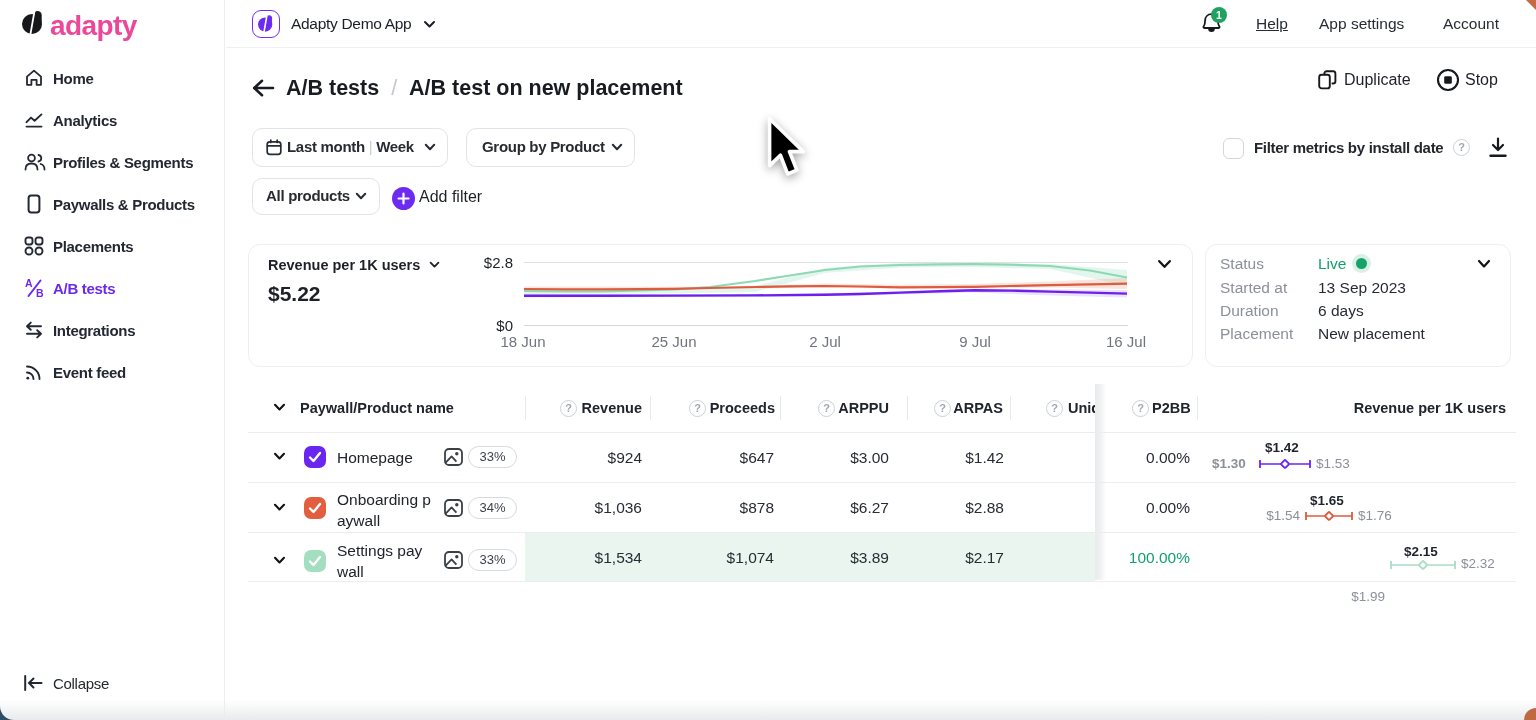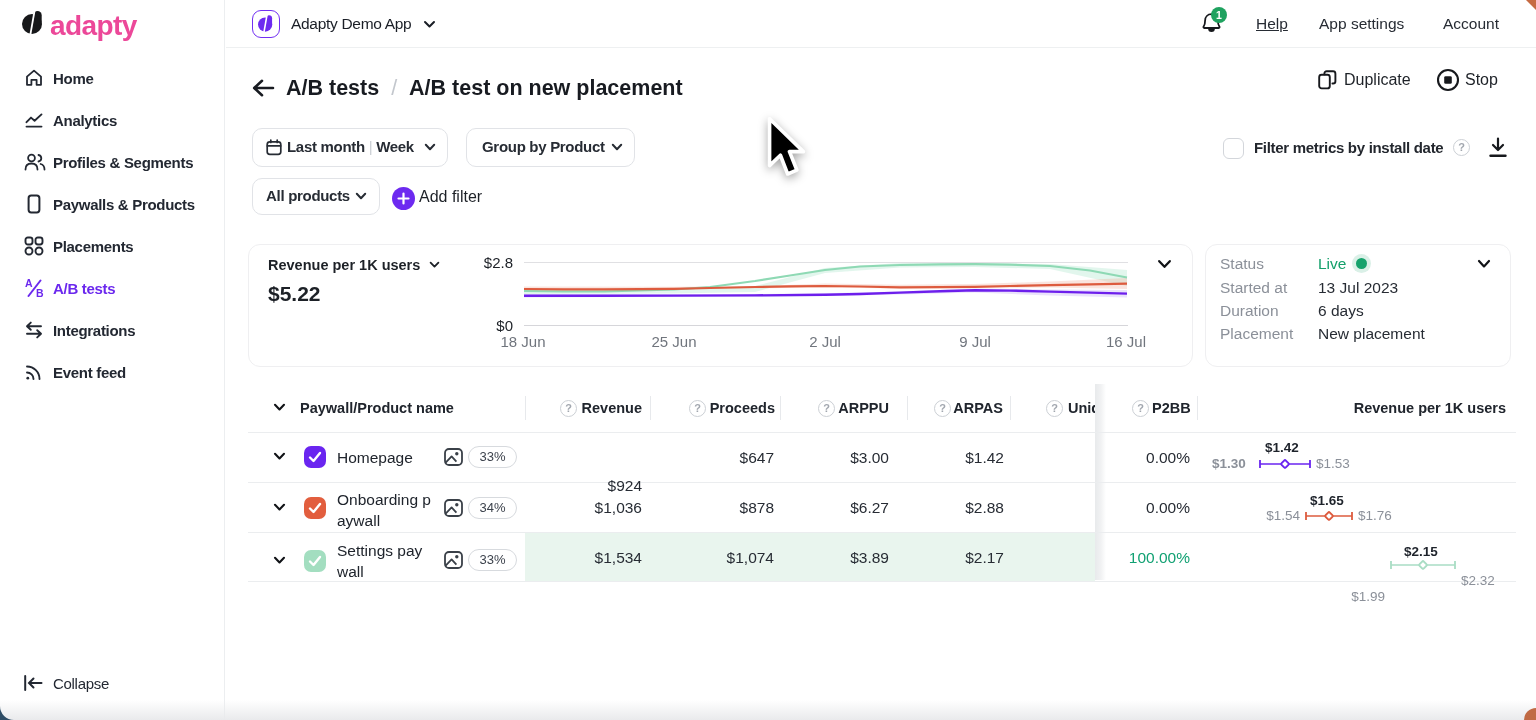--- a/index.html
+++ b/index.html
@@ -230,21 +230,21 @@
   <polyline points="0,45.8 76,45.8 150,45.6 231,45.4 301,44.8 336,44 376,42.6 416,41.2 451,40.2 486,40.6 526,41.6 566,42.6 603,43.6" fill="none" stroke="#6d1fec" stroke-width="2.4" stroke-linejoin="round"></polyline>
 </svg>
 
 <div class="abs" style="left:1220px; top:255px; font-size:15.5px; color:#8b9099;">Status</div>
 <div class="abs" style="left:1318px; top:255px; font-size:15.5px; color:#15a06b;">Live</div>
 <div class="abs" style="left:1356px; top:258px; width:11px; height:11px; border-radius:50%; background:#17a26c; box-shadow:0 0 0 4px rgba(23,162,108,0.16);"></div>
 <svg class="ic" style="left:1477px; top:259px;" width="14" height="10" viewBox="0 0 14 10" fill="none" stroke="#111317" stroke-width="2.2" stroke-linecap="round" stroke-linejoin="round">
     <path d="M2 2 L7 7.4 L12 2"></path>
   </svg>
 <div class="abs" style="left:1220px; top:278.5px; font-size:15.5px; color:#8b9099;">Started at</div>
-<div class="abs" style="left:1318px; top:278.5px; font-size:15.5px; color:#272c34;">13 Jul 2023</div>
+<div class="abs" style="left:1318px; top:278.5px; font-size:15.5px; color:#272c34;">13 Sep 2023</div>
 <div class="abs" style="left:1220px; top:302px; font-size:15.5px; color:#8b9099;">Duration</div>
 <div class="abs" style="left:1318px; top:302px; font-size:15.5px; color:#272c34;">6 days</div>
 <div class="abs" style="left:1220px; top:325px; font-size:15.5px; color:#8b9099;">Placement</div>
 <div class="abs" style="left:1318px; top:325px; font-size:15.5px; color:#272c34;">New placement</div>
 
 <div class="abs" style="left:525px; top:532.5px; width:570px; height:48px; background:#e9f5ee;"></div>
 
 <svg class="ic" style="left:273px; top:403px;" width="13" height="9" viewBox="0 0 13 9" fill="none" stroke="#111317" stroke-width="2.1" stroke-linecap="round" stroke-linejoin="round">
     <path d="M2 1.8 L6.5 6.4 L11 1.8"></path>
   </svg>
@@ -283,21 +283,21 @@
 <svg class="ic" style="left:304px; top:446px;" width="22" height="22" viewBox="0 0 22 22" fill="none" stroke="#fff" stroke-width="2.4" stroke-linecap="round" stroke-linejoin="round">
     <path d="M6 11.5 L9.5 15 L16 7"></path>
   </svg>
 <div class="abs" style="left:337px; top:449px; font-size:15.5px; color:#20252d;">Homepage</div>
 <svg class="ic" style="left:444px; top:448px;" width="19" height="18" viewBox="0 0 19 18" fill="none" stroke="#3a4048" stroke-width="1.8">
   <rect x="1" y="1" width="17" height="16" rx="4"></rect>
   <circle cx="12.8" cy="5.8" r="1.7" fill="#3a4048" stroke="none"></circle>
   <path d="M1.4 14.8 L7.6 8.4 L12.4 13.6" stroke-linejoin="round"></path>
 </svg>
 <div class="pill" style="left:468px; top:446px;">33%</div>
-<div class="val" style="left:542px; top:449px; width:100px;margin-top:28px;">$924</div>
+<div class="val" style="left:542px; top:449px; width:100px;">$924</div>
 <div class="val" style="left:674px; top:449px; width:100px;">$647</div>
 <div class="val" style="left:789px; top:449px; width:100px;">$3.00</div>
 <div class="val" style="left:904px; top:449px; width:100px;">$1.42</div>
 <div class="val" style="left:1110px; top:449px; width:80px;">0.00%</div>
 <div class="wlbl" style="left:1204px; top:456px; width:50px; text-align:center;font-weight:bold;">$1.30</div>
 <div class="wval" style="left:1252px; top:440px; width:60px; text-align:center;">$1.42</div>
 <svg class="ic" style="left:1259px; top:457px;" width="52" height="14" viewBox="0 0 52 14">
   <line x1="1" y1="7" x2="51" y2="7" stroke="#6a25f0" stroke-width="1.6"></line>
   <line x1="1" y1="3" x2="1" y2="11" stroke="#6a25f0" stroke-width="1.8"></line>
   <line x1="51" y1="3" x2="51" y2="11" stroke="#6a25f0" stroke-width="1.8"></line>
@@ -354,21 +354,21 @@
 <div class="val" style="left:904px; top:549px; width:100px;">$2.17</div>
 <div class="val" style="left:1110px; top:549px; width:80px; color:#12a173;">100.00%</div>
 <div class="wlbl" style="left:1335px; top:557px; width:50px; text-align:right;margin-top:32px;">$1.99</div>
 <div class="wval" style="left:1391px; top:544px; width:60px; text-align:center;">$2.15</div>
 <svg class="ic" style="left:1390px; top:558px;" width="66" height="14" viewBox="0 0 66 14">
   <line x1="1" y1="7" x2="65" y2="7" stroke="#a9ddc4" stroke-width="1.6"></line>
   <line x1="1" y1="3" x2="1" y2="11" stroke="#a9ddc4" stroke-width="1.8"></line>
   <line x1="65" y1="3" x2="65" y2="11" stroke="#a9ddc4" stroke-width="1.8"></line>
   <rect x="30" y="4" width="6" height="6" rx="1.2" transform="rotate(45 33 7)" fill="#fff" stroke="#a9ddc4" stroke-width="2"></rect>
 </svg>
-<div class="wlbl" style="left:1461px; top:573px;text-align:center;">$2.32</div>
+<div class="wlbl" style="left:1461px; top:556px;text-align:center;">$2.32</div>
 
 <div class="abs" style="left:0; top:700px; width:1536px; height:20px; background:linear-gradient(to bottom, rgba(236,237,239,0), #e9eaec);"></div>
 
 <svg class="ic" style="left:1526px; top:0;" width="10" height="10" viewBox="0 0 10 10">
     <polygon points="0,0 10,0 10,10" fill="#c66a42"></polygon>
   </svg>
 <svg class="ic" style="left:0; top:706px;" width="14" height="14" viewBox="0 0 14 14">
     <path d="M0,0 A14,14 0 0 0 14,14 L0,14 Z" fill="#2e4d66"></path>
   </svg>
 <svg class="ic" style="left:1524px; top:708px;" width="12" height="12" viewBox="0 0 12 12">

